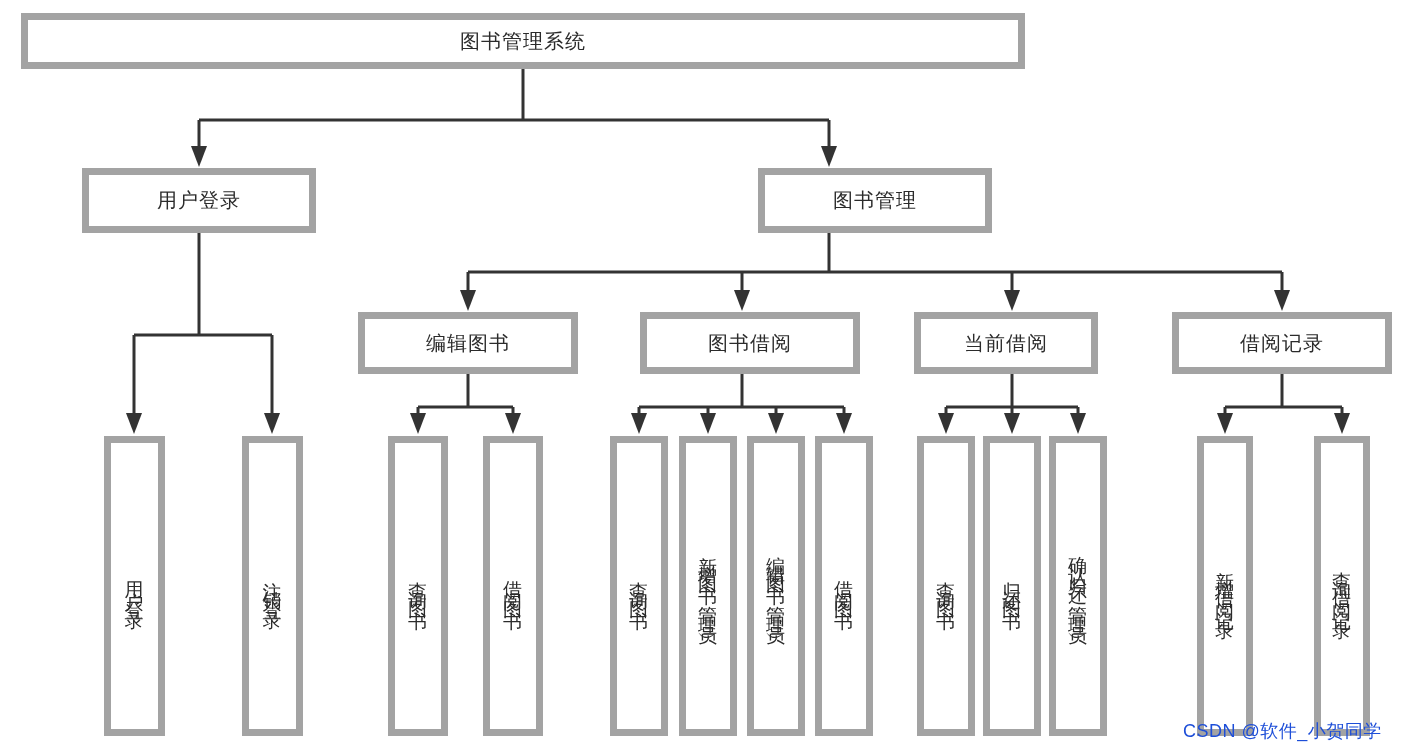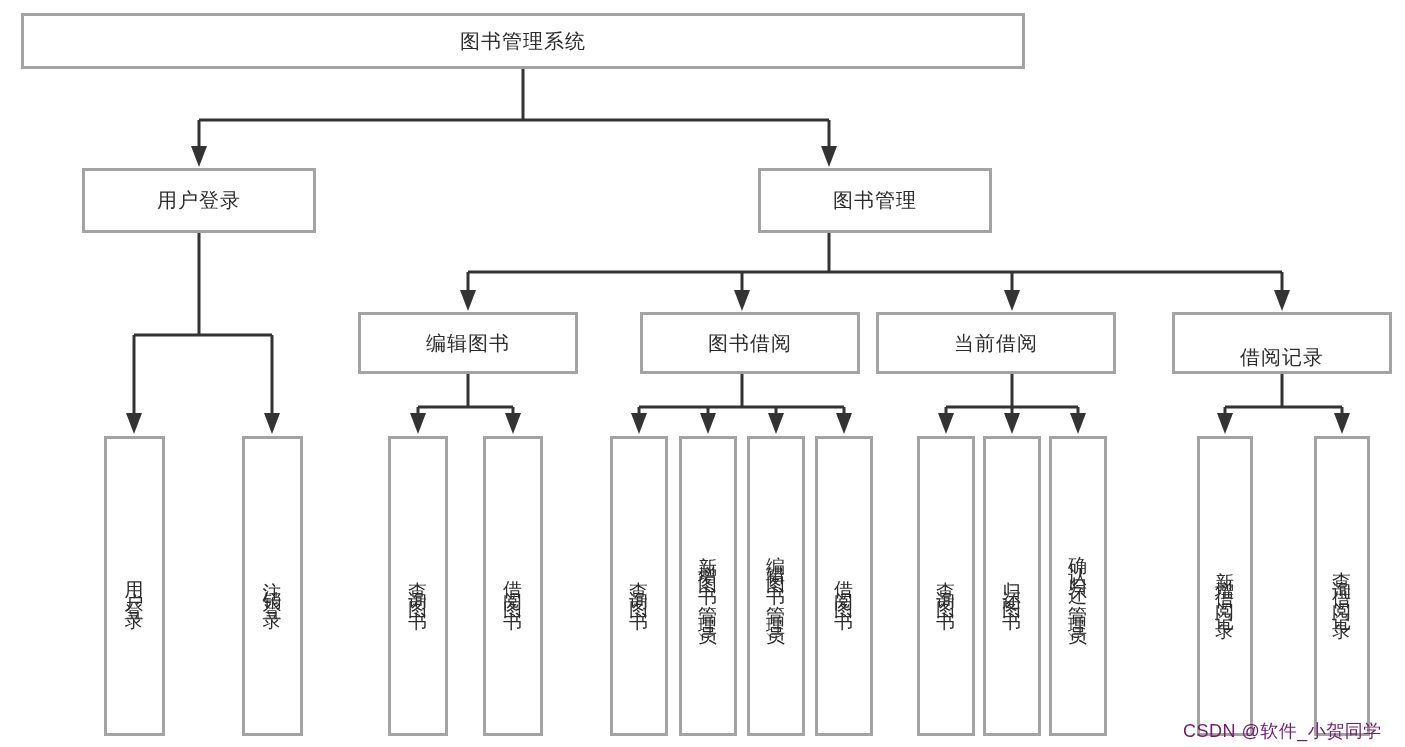--- a/index.html
+++ b/index.html
@@ -8,39 +8,39 @@
     width:1405px;height:747px;
     background:#ffffff;
     font-family:"Liberation Sans",sans-serif;
     overflow:hidden;
   }
   .connectors{position:absolute;left:0;top:0;width:1405px;height:747px;}
   .node{
     position:absolute;
     box-sizing:border-box;
     background:#ffffff;
-    border:3px solid #a3a3a3;
+    border:7px solid #a3a3a3;
     display:flex;align-items:center;justify-content:center;
     color:#2b2b2b;
     font-size:20px;
     letter-spacing:1px;
     text-align:center;
   }
   .vnode span{
     writing-mode:vertical-rl;
     text-orientation:mixed;
     font-size:19px;
     letter-spacing:10px;
     line-height:1;
   }
   .watermark{
     position:absolute;
     left:1183px;top:719px;
     font-size:18px;
-    color:#701a75;
+    color:#1d4ed8;
     letter-spacing:0.5px;
     white-space:nowrap;
     z-index:20;
   }
 </style>
 </head>
 <body>
 
 <div class="canvas">
 
@@ -143,24 +143,24 @@
   <div class="node" style="left:712px;top:168px;width:234px;height:65px;margin-left:46px;">
     <span>图书管理</span>
   </div>
 
   <div class="node" style="left:358px;top:312px;width:220px;height:62px;">
     <span>编辑图书</span>
   </div>
   <div class="node" style="left:632px;top:312px;width:220px;height:62px;margin-left:8px;">
     <span>图书借阅</span>
   </div>
-  <div class="node" style="left:876px;top:312px;width:240px;height:62px;text-align:center;">
+  <div class="node" style="left:914px;top:312px;width:184px;height:62px;text-align:center;">
     <span>当前借阅</span>
   </div>
-  <div class="node" style="left:1172px;top:312px;width:220px;height:62px;align-items:flex-end;">
+  <div class="node" style="left:1172px;top:312px;width:220px;height:62px;">
     <span>借阅记录</span>
   </div>
 
   <div class="node vnode" style="left:104px;top:436px;width:61px;height:300px;">
     <span>用户登录</span>
   </div>
   <div class="node vnode" style="left:242px;top:436px;width:61px;height:300px;">
     <span>注销登录</span>
   </div>
 

